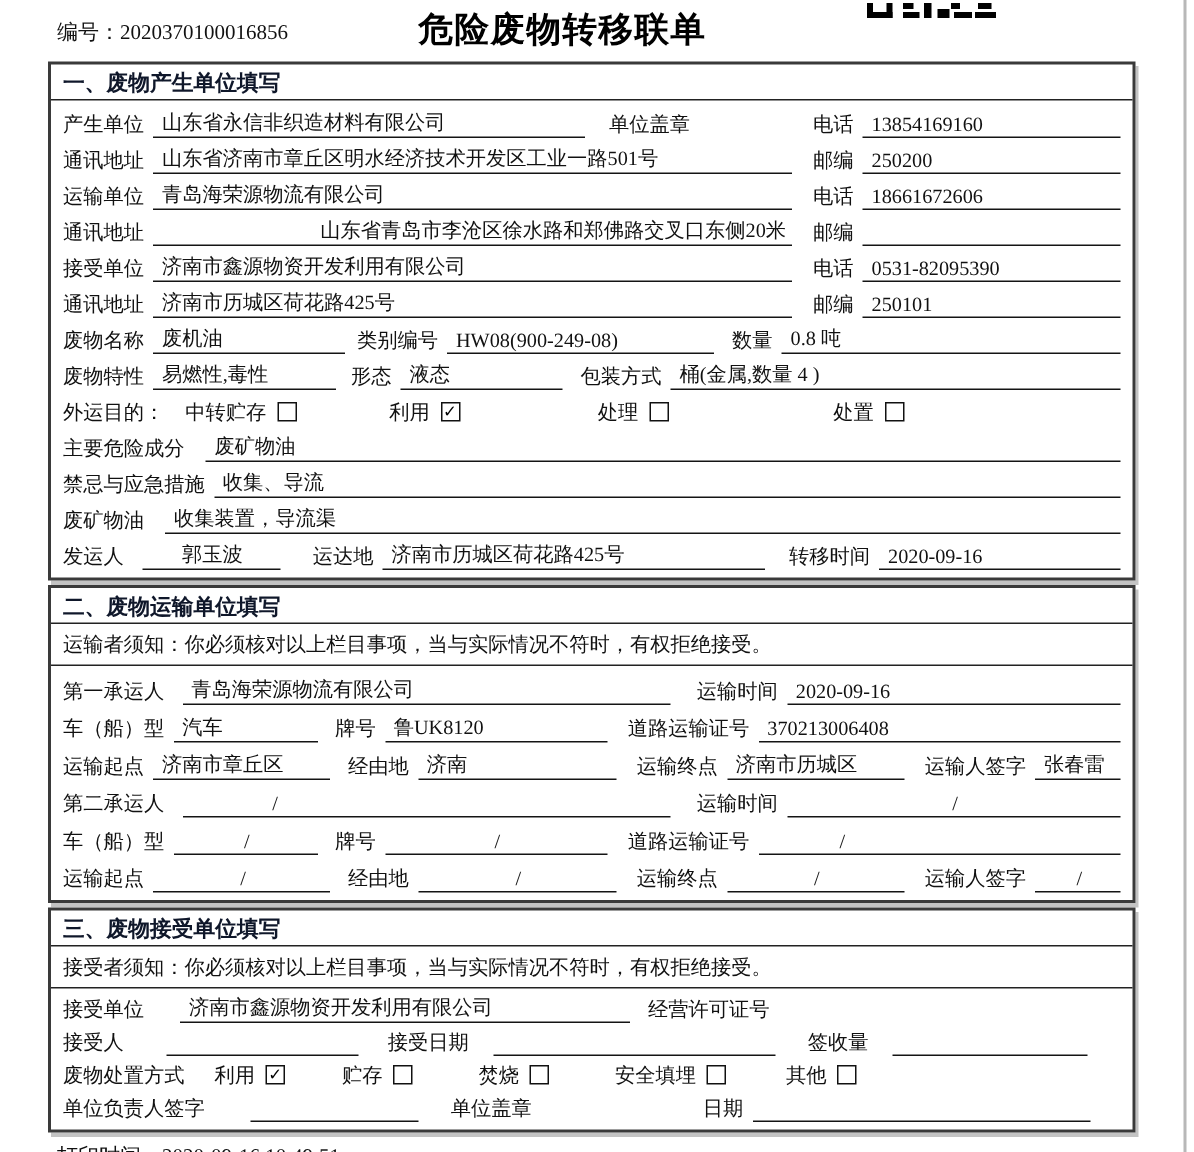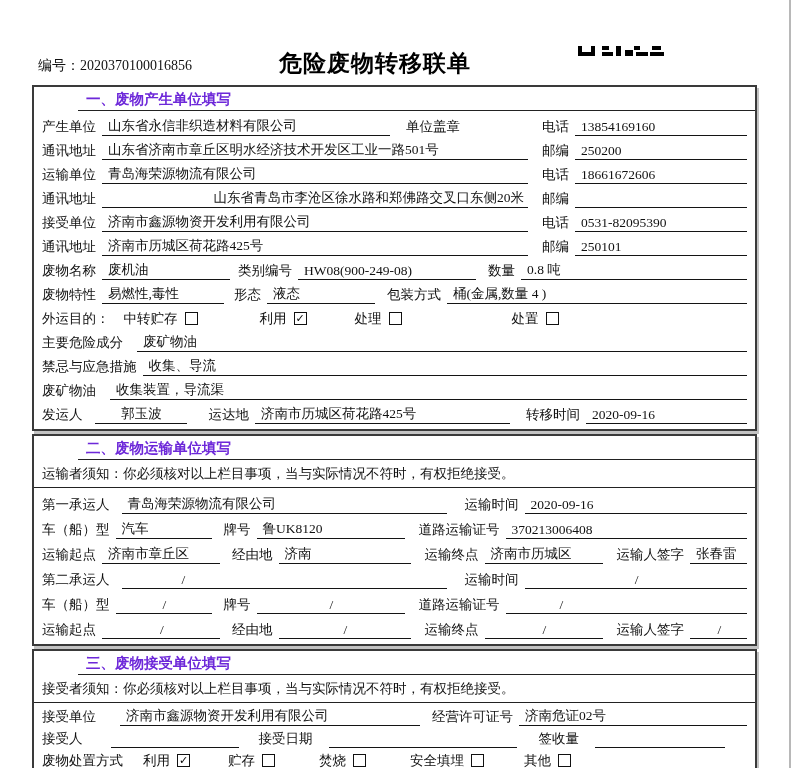--- a/index.html
+++ b/index.html
@@ -11,42 +11,41 @@
     color:#111111;
     font-family:"Liberation Serif","DejaVu Serif",serif;
     font-size:13.5px;
     overflow:hidden;
   }
   .page-edge {
     position:absolute; top:0; right:5px; width:2px; height:768px;
     background:#b8b8b8;
   }
   
-  .hdr { position:relative; height:41px;margin-top:44px; }
+  .hdr { position:relative; height:41px; }
   .serial { position:absolute; left:38px; top:13px; font-size:14px; }
   .doc-title {
     position:absolute; left:0; right:46px; top:4px; text-align:center;
     font-family:"Liberation Sans","DejaVu Sans",sans-serif;
     font-weight:bold; font-size:23px; letter-spacing:1px; color:#000;
   }
   .qr { position:absolute; left:578px; top:0; }
   
   .box {
     margin-left:32px; width:725px; background:#fff;
     border:2px solid #3a3a3a;
     box-shadow:2px 3px 0 rgba(145,145,145,0.55);
     margin-bottom:3px;
   }
   .box-title {
     font-family:"Liberation Sans","DejaVu Sans",sans-serif;
-    font-weight:bold; font-size:14.5px; color:#6d28d9;
+    font-weight:bold; font-size:14.5px; color:#0f172a;
     padding:3px 8px 2px 8px;
     border-bottom:1.5px solid #222;
     height:24px;
-    margin-left:44px;
   }
   .notice {
     padding:5px 8px 4px 8px; height:28px;
     border-bottom:1.5px solid #222;
     white-space:nowrap;
   }
   .rows { padding:1px 8px 5px 8px; }
   .row { display:flex; align-items:flex-end; height:24px; white-space:nowrap; }
   .s2 .row { height:25px; }
   .s3 .row { height:22px; }
@@ -169,21 +168,21 @@
       <div class="row">
         <span class="lab">外运目的：</span>
         <span class="opt" style="margin-left:8px;">
             <span>中转贮存</span>
             <span class="cb"></span>
           </span>
         <span class="opt" style="margin-left:62px;">
             <span>利用</span>
             <span class="cb">✓</span>
           </span>
-        <span class="opt" style="margin-left:48px;">
+        <span class="opt" style="margin-left:92px;">
             <span>处理</span>
             <span class="cb"></span>
           </span>
         <span class="opt" style="margin-left:110px;">
             <span>处置</span>
             <span class="cb"></span>
           </span>
       </div>
       <div class="row">
         <span class="lab">主要危险成分</span>
@@ -265,21 +264,20 @@
   </div>
 
   <div class="box s3">
     <div class="box-title">三、废物接受单位填写</div>
     <div class="notice"><span>接受者须知：</span><span>你必须核对以上栏目事项，当与实际情况不符时，有权拒绝接受。</span></div>
     <div class="rows">
       <div class="row">
         <span class="lab">接受单位</span>
         <span class="u" style="width:300px;margin-left:18px;">济南市鑫源物资开发利用有限公司</span>
         <span class="lab" style="margin-left:12px;">经营许可证号</span>
-        <span class="u fill">济南危证02号</span>
       </div>
       <div class="row">
         <span class="lab">接受人</span>
         <span class="u" style="width:128px;margin-left:22px;"></span>
         <span class="lab" style="margin-left:20px;">接受日期</span>
         <span class="u" style="width:188px;margin-left:10px;"></span>
         <span class="lab" style="margin-left:22px;">签收量</span>
         <span class="u fill" style="margin-left:10px;margin-right:22px;"></span>
       </div>
       <div class="row">

